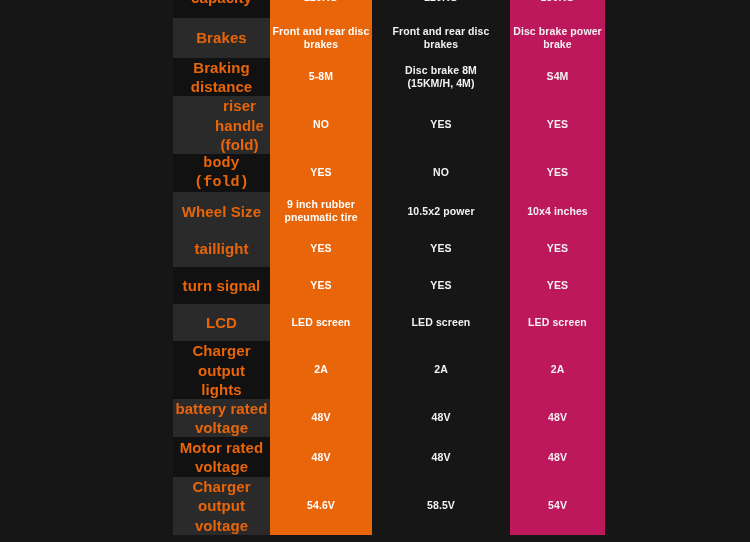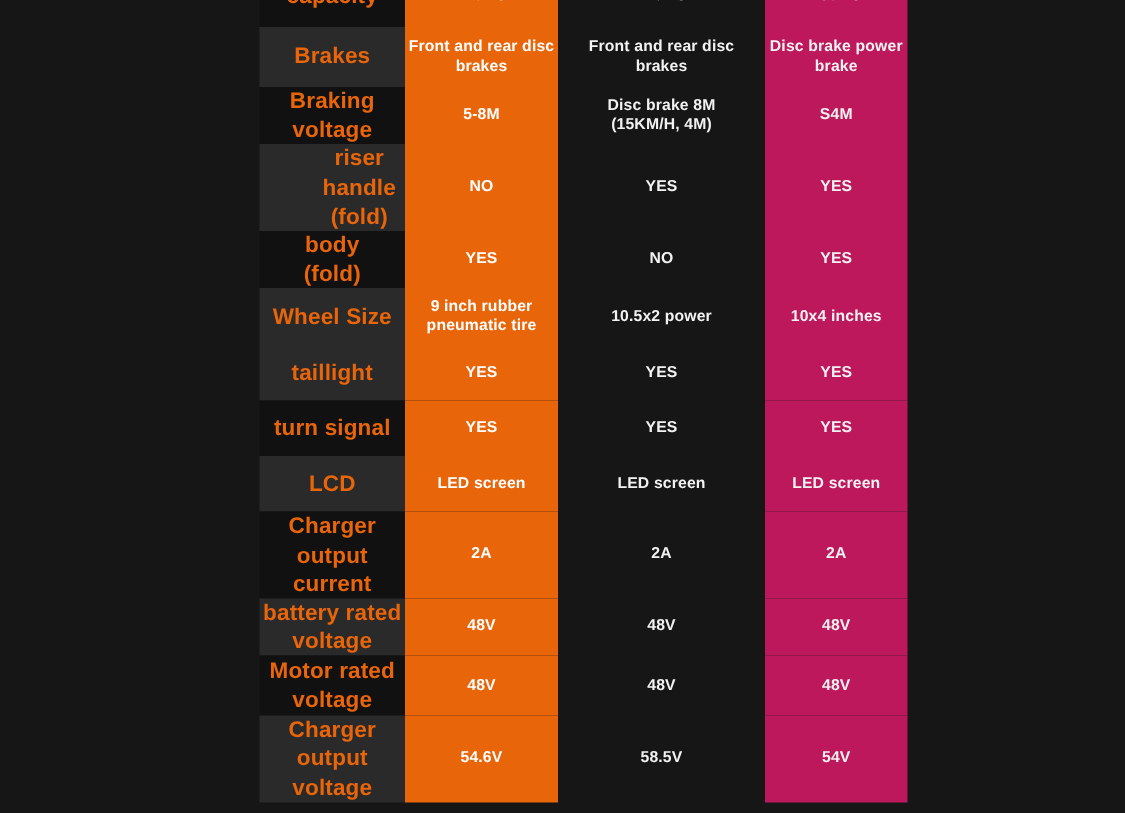--- a/index.html
+++ b/index.html
@@ -125,40 +125,40 @@
           </tr>
           <tr class="stripe">
             <td class="lbl" style="height: 40px;">Brakes</td>
             <td class="val-featured">Front and rear disc brakes</td>
             <td class="gutter"></td>
             <td class="val-plain">Front and rear disc brakes</td>
             <td class="gutter"></td>
             <td class="val-alt">Disc brake power brake</td>
           </tr>
           <tr>
-            <td class="lbl" style="height: 36px;">Braking voltage</td>
+            <td class="lbl" style="height: 36px;">Braking distance</td>
             <td class="val-featured">5-8M</td>
             <td class="gutter"></td>
             <td class="val-plain">Disc brake 8M (15KM/H, 4M)</td>
             <td class="gutter"></td>
             <td class="val-alt">S4M</td>
           </tr>
           <tr class="stripe">
             <td class="lbl" style="height: 37px; padding-left: 36px;">
               <span class="sub">riser handle</span>
               <span class="sub">(fold)</span>
             </td>
             <td class="val-featured">NO</td>
             <td class="gutter"></td>
             <td class="val-plain">YES</td>
             <td class="gutter"></td>
             <td class="val-alt">YES</td>
           </tr>
           <tr>
-            <td class="lbl" style="height: 37px;">
+            <td class="lbl" style="height: 37px; font-family: Liberation Mono, monospace;">
               <span class="sub">body</span>
               <span class="sub">(fold)</span>
             </td>
             <td class="val-featured">YES</td>
             <td class="gutter"></td>
             <td class="val-plain">NO</td>
             <td class="gutter"></td>
             <td class="val-alt">YES</td>
           </tr>
           <tr class="stripe">
@@ -189,21 +189,21 @@
             <td class="lbl" style="height: 37px; margin-left: 36px;">LCD</td>
             <td class="val-featured">LED screen</td>
             <td class="gutter"></td>
             <td class="val-plain">LED screen</td>
             <td class="gutter"></td>
             <td class="val-alt">LED screen</td>
           </tr>
           <tr>
             <td class="lbl" style="height: 37px;">
               <span class="sub">Charger output</span>
-              <span class="sub">current</span>
+              <span class="sub">lights</span>
             </td>
             <td class="val-featured">2A</td>
             <td class="gutter"></td>
             <td class="val-plain">2A</td>
             <td class="gutter"></td>
             <td class="val-alt">2A</td>
           </tr>
           <tr class="stripe">
             <td class="lbl" style="height: 36px;">
               <span class="sub">battery rated</span>

